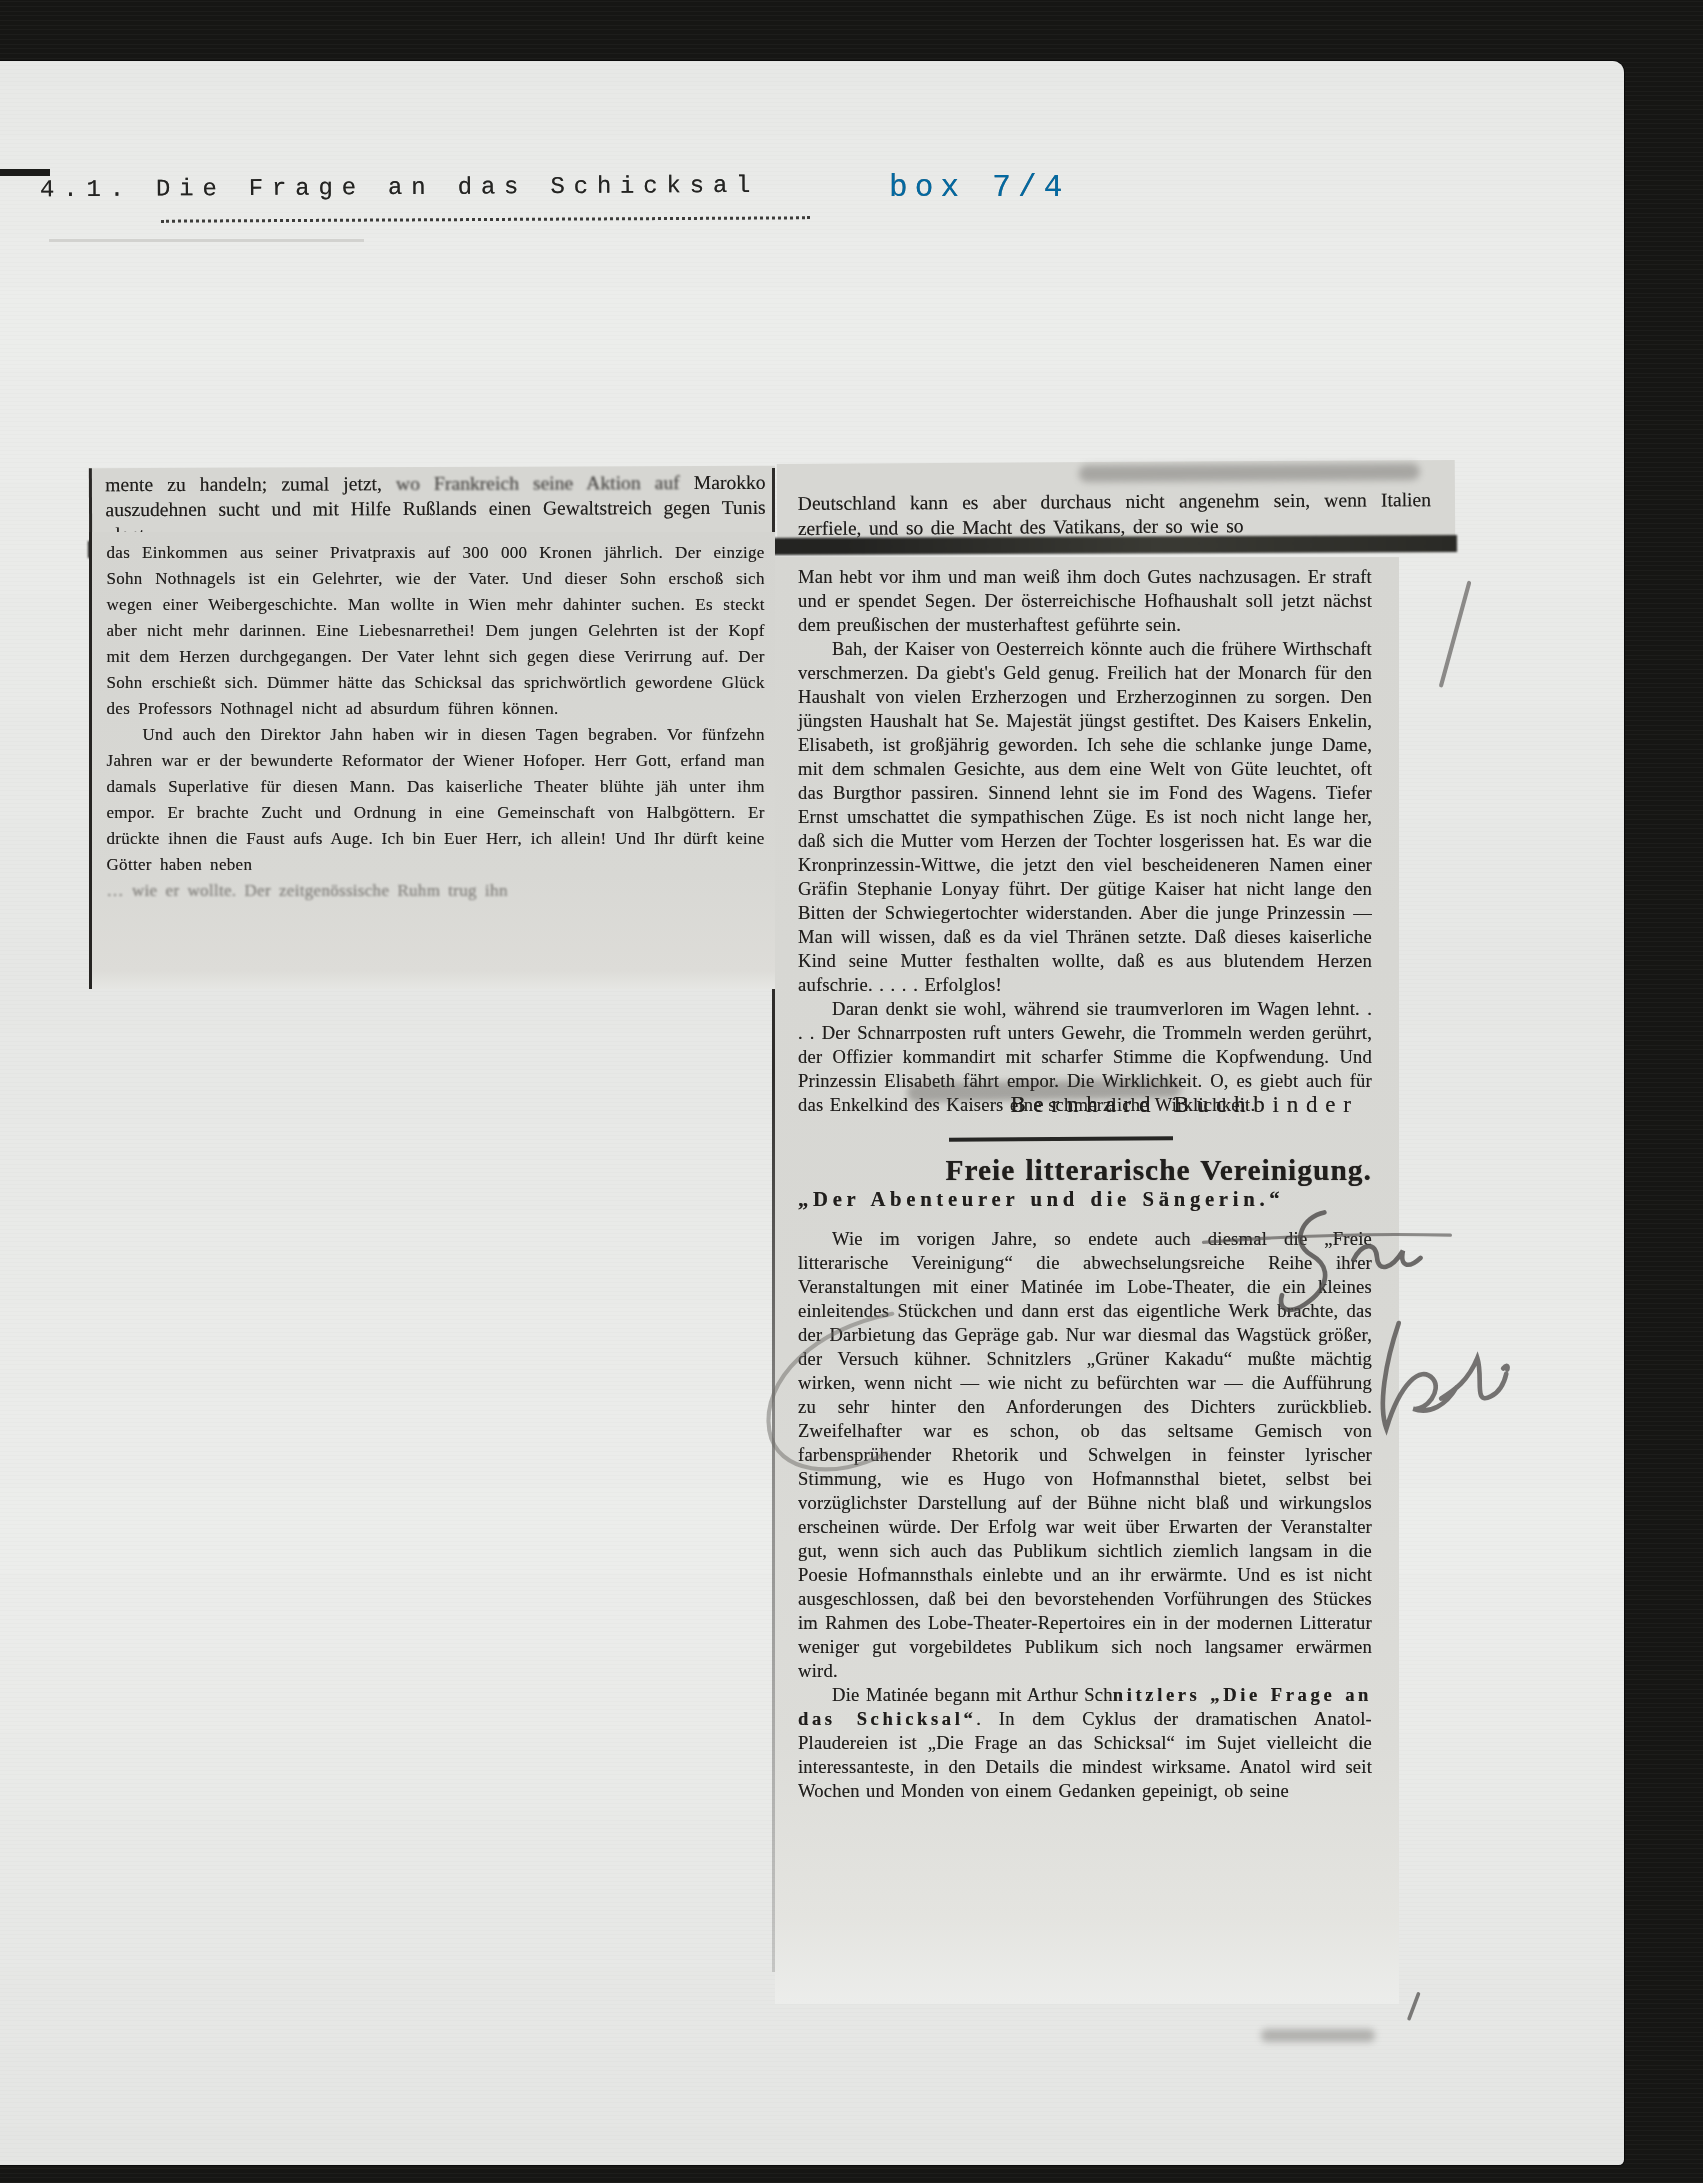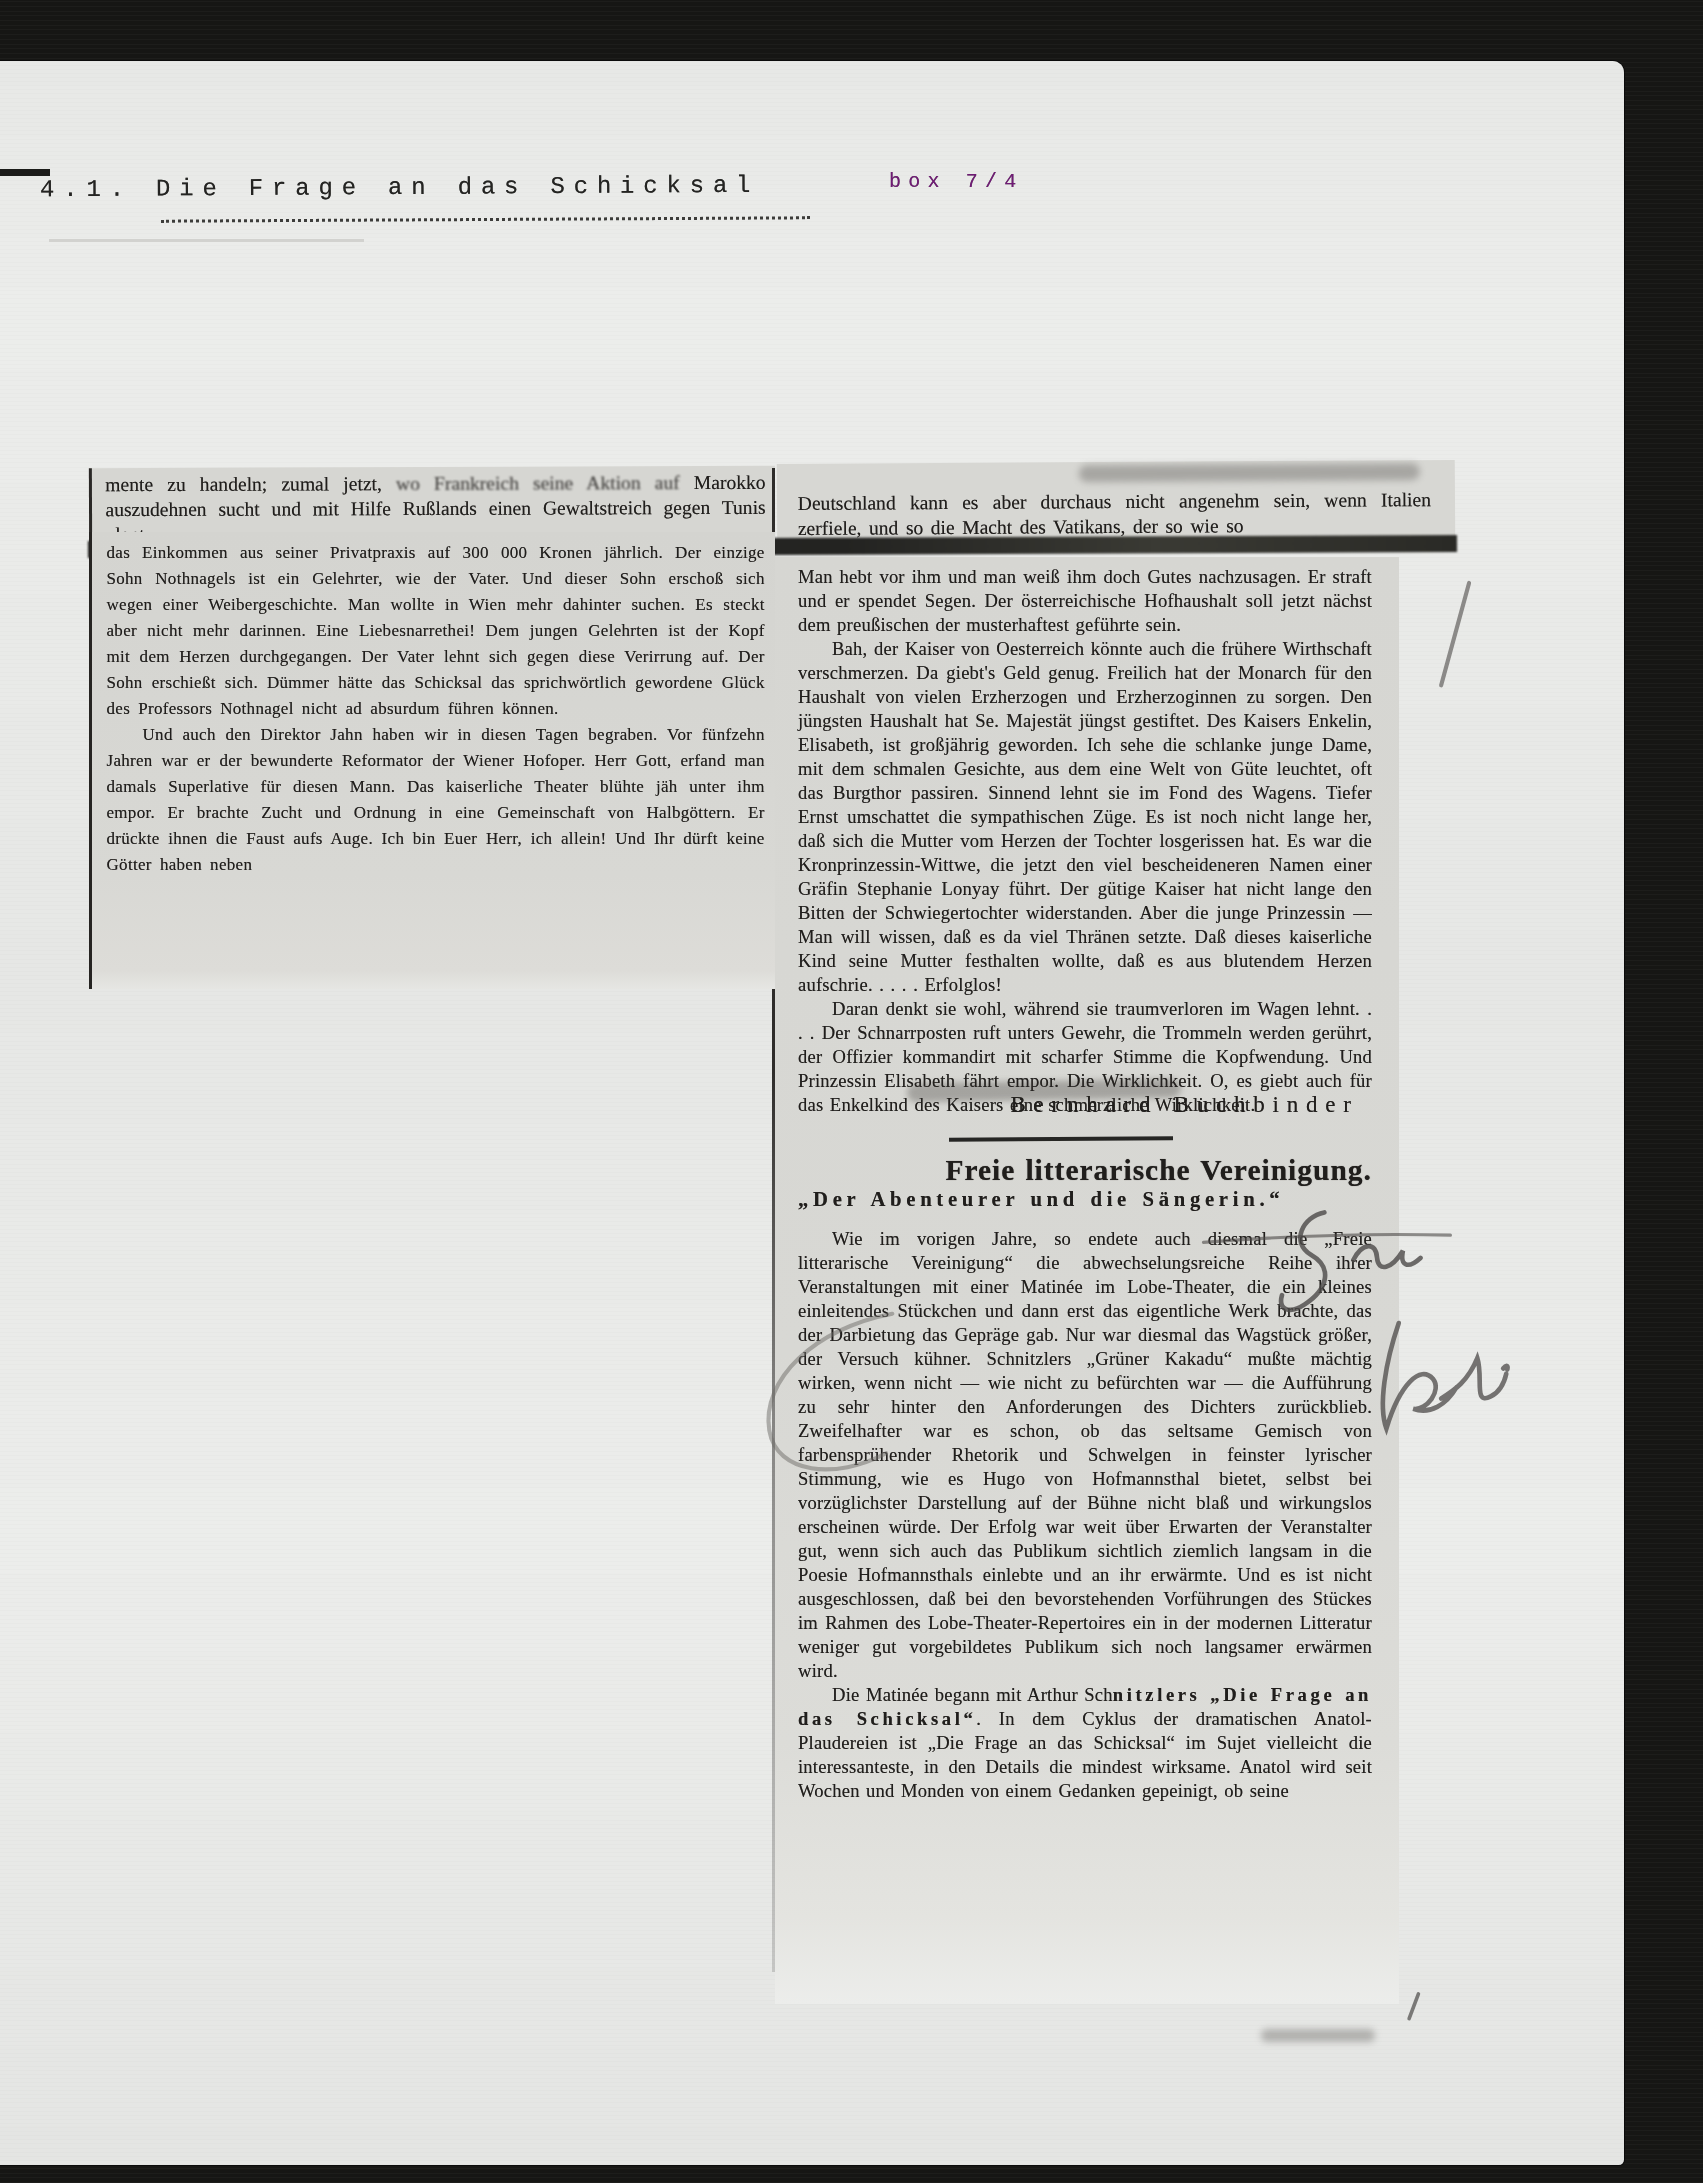--- a/index.html
+++ b/index.html
@@ -32,21 +32,21 @@
   .header-label{
     position:absolute;left:40px;top:113px;
     font-family:"Liberation Mono", monospace;
     font-size:24px;color:#242422;letter-spacing:8.8px;white-space:nowrap;
     text-shadow:0 0 0.5px rgba(30,30,30,.6);
     transform:rotate(-0.35deg);
   }
   .box-label{
     position:absolute;left:889px;top:109px;
     font-family:"Liberation Mono", monospace;
-    font-size:20px;color:#701a75;letter-spacing:7.2px;white-space:nowrap;
+    font-size:31px;color:#0369a1;letter-spacing:7.2px;white-space:nowrap;
     text-shadow:0 0 0.5px rgba(30,30,30,.6);
   }
   .label-underline{position:absolute;left:161px;top:157px;width:649px;border-top:3.6px dotted #3c3c3a;transform:rotate(-0.3deg);}
 
   
   .clip{position:absolute;background:#d6d6d2;color:#201e1c;}
   .clip p{margin:0;text-align:justify;text-shadow:0 0 0.5px rgba(25,22,20,.55);}
   .strip-left{
     left:89px;top:467px;width:686px;height:73px;
     border-left:3.6px solid #2a2826;
@@ -140,20 +140,21 @@
   <div class="smear-top"></div>
   <p>Deutschland kann es aber durchaus nicht angenehm sein, wenn Italien zerfiele, und so die Macht des Vatikans, der so wie so</p>
 </div>
 
 <div class="torn-band"></div>
 <div class="col-rule"></div>
 
 <div class="clip left-col">
   <p>das Einkommen aus seiner Privatpraxis auf 300 000 Kronen jährlich. Der einzige Sohn Nothnagels ist ein Gelehrter, wie der Vater. Und dieser Sohn erschoß sich wegen einer Weibergeschichte. Man wollte in Wien mehr dahinter suchen. Es steckt aber nicht mehr darinnen. Eine Liebesnarrethei! Dem jungen Gelehrten ist der Kopf mit dem Herzen durchgegangen. Der Vater lehnt sich gegen diese Verirrung auf. Der Sohn erschießt sich. Dümmer hätte das Schicksal das sprichwörtlich gewordene Glück des Professors Nothnagel nicht ad absurdum führen können.</p>
   <p class="indent">Und auch den Direktor Jahn haben wir in diesen Tagen begraben. Vor fünfzehn Jahren war er der bewunderte Reformator der Wiener Hofoper. Herr Gott, erfand man damals Superlative für diesen Mann. Das kaiserliche Theater blühte jäh unter ihm empor. Er brachte Zucht und Ordnung in eine Gemeinschaft von Halbgöttern. Er drückte ihnen die Faust aufs Auge. Ich bin Euer Herr, ich allein! Und Ihr dürft keine Götter haben neben</p>
+  <p class="cut-line">… wie er wollte. Der zeitgenössische Ruhm trug ihn</p>
 </div>
 
 <div class="clip right-col">
   <p>Man hebt vor ihm und man weiß ihm doch Gutes nachzusagen. Er straft und er spendet Segen. Der österreichische Hofhaushalt soll jetzt nächst dem preußischen der musterhaftest geführte sein.</p>
   <p class="indent">Bah, der Kaiser von Oesterreich könnte auch die frühere Wirthschaft verschmerzen. Da giebt's Geld genug. Freilich hat der Monarch für den Haushalt von vielen Erzherzogen und Erzherzoginnen zu sorgen. Den jüngsten Haushalt hat Se. Majestät jüngst gestiftet. Des Kaisers Enkelin, Elisabeth, ist großjährig geworden. Ich sehe die schlanke junge Dame, mit dem schmalen Gesichte, aus dem eine Welt von Güte leuchtet, oft das Burgthor passiren. Sinnend lehnt sie im Fond des Wagens. Tiefer Ernst umschattet die sympathischen Züge. Es ist noch nicht lange her, daß sich die Mutter vom Herzen der Tochter losgerissen hat. Es war die Kronprinzessin-Wittwe, die jetzt den viel bescheideneren Namen einer Gräfin Stephanie Lonyay führt. Der gütige Kaiser hat nicht lange den Bitten der Schwiegertochter widerstanden. Aber die junge Prinzessin — Man will wissen, daß es da viel Thränen setzte. Daß dieses kaiserliche Kind seine Mutter festhalten wollte, daß es aus blutendem Herzen aufschrie. . . . . Erfolglos!</p>
   <p class="indent">Daran denkt sie wohl, während sie traumverloren im Wagen lehnt. . . . Der Schnarrposten ruft unters Gewehr, die Trommeln werden gerührt, der Offizier kommandirt mit scharfer Stimme die Kopfwendung. Und Prinzessin Elisabeth fährt empor. Die Wirklichkeit. O, es giebt auch für das Enkelkind des Kaisers eine schmerzliche Wirklichkeit.</p>
   <div class="signature">Bernhard Buchbinder</div>
 
   <div class="divider"></div>
 

